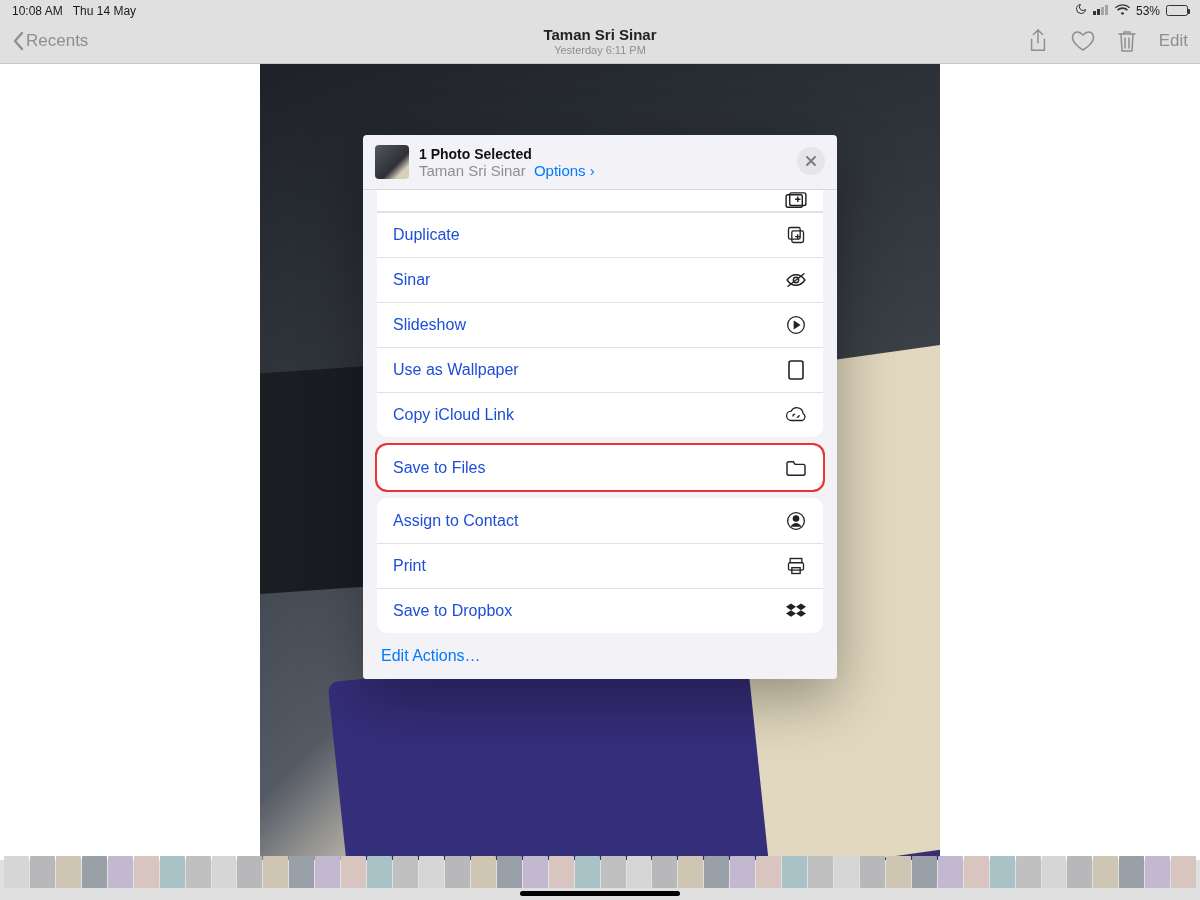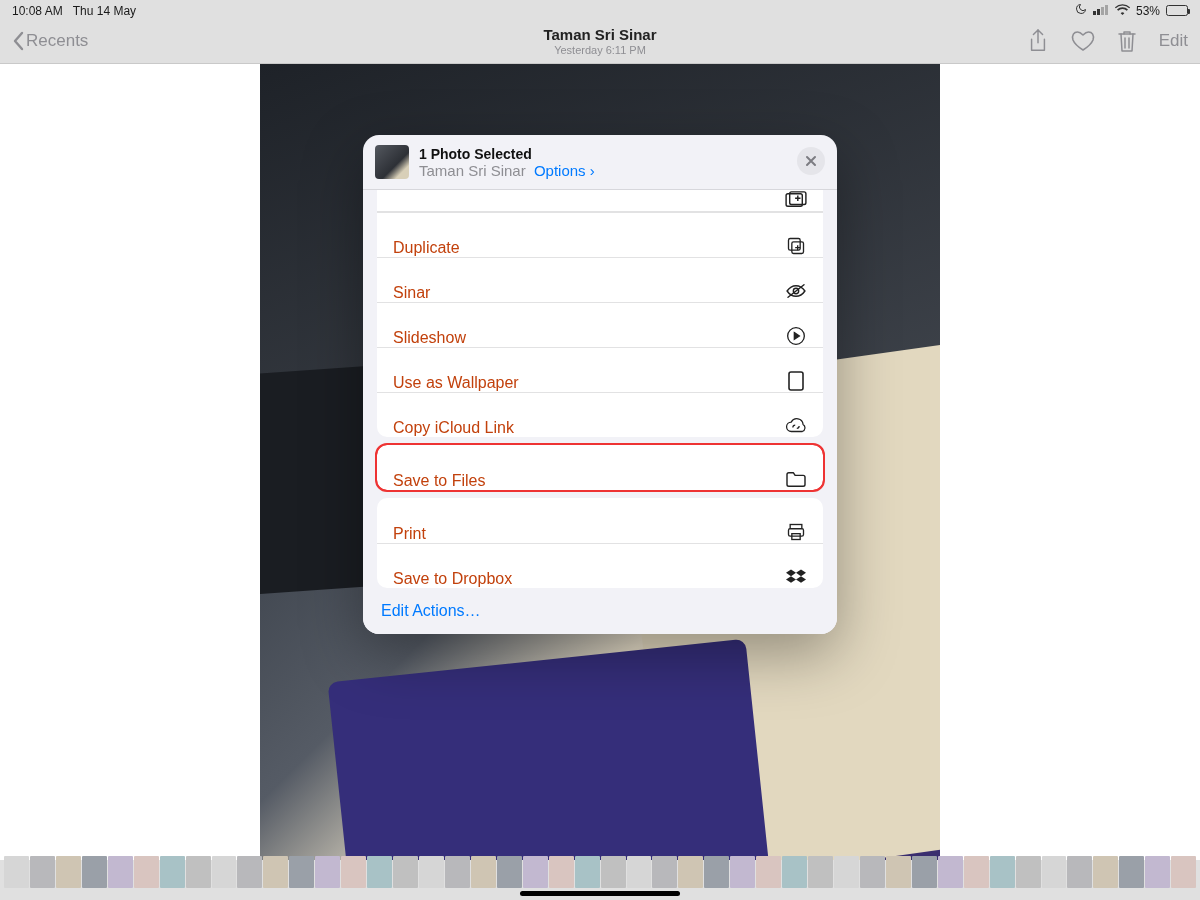--- a/index.html
+++ b/index.html
@@ -26,32 +26,32 @@
 
   
   .photoview { position:absolute; top:64px; left:0; right:0; bottom:40px; background:#fff; }
   .photoimg { position:absolute; top:0; bottom:0; left:260px; right:260px; overflow:hidden; background:linear-gradient(135deg,#2b3038 0%,#3d434c 30%,#555b65 50%,#e6ddc8 65%,#d8cfb8 80%,#3a2e6f 90%);}
   .photoimg .blobA{position:absolute;top:0;left:0;right:0;height:60%;background:linear-gradient(160deg,#1e2228,#464b53);}
   .photoimg .blobB{position:absolute;bottom:0;right:-120px;width:420px;height:500px;background:#e2d8bf;border-radius:16px;transform:rotate(-8deg);}
   .photoimg .blobC{position:absolute;bottom:-60px;left:80px;width:420px;height:260px;background:#352e7a;border-radius:10px;transform:rotate(-6deg);}
   .photoimg .blobD{position:absolute;top:300px;left:-40px;width:360px;height:220px;background:#1a1d22;border-radius:10px;transform:rotate(-4deg);}
 
   
-  .sheet { position:absolute; top:135px; left:50%; transform:translateX(-50%); width:474px; background:#f2f2f7; border-radius:16px; box-shadow:0 20px 60px rgba(0,0,0,0.35); overflow:hidden; }
+  .sheet { position:absolute; top:135px; left:50%; transform:translateX(-50%); width:474px; background:#f2f2f7; border-radius:4px; box-shadow:0 20px 60px rgba(0,0,0,0.35); overflow:hidden; }
   .sheet-header { display:flex; align-items:center; padding:10px 14px 10px 12px; position:relative; }
   .thumb { width:34px; height:34px; border-radius:4px; margin-right:10px; flex:0 0 auto; background:linear-gradient(135deg,#54585f,#2d3036 60%,#d8cfb8 80%); }
   .sheet-header-text { display:flex; flex-direction:column; }
   .sheet-title { font-size:14px; font-weight:600; color:#111; }
   .sheet-sub { font-size:15px; color:#8e8e93;text-align:right; }
   .sheet-sub .opt { color:#007aff; margin-left:4px; }
   .sheet-close { position:absolute; right:12px; top:12px; width:28px; height:28px; border-radius:50%; background:#e5e5ea; display:flex; align-items:center; justify-content:center; color:#7c7c82; cursor:pointer; }
 
   .sheet-body { background:#f2f2f7; padding:0 14px 14px 14px; }
   .action-group { background:#fff; border-radius:10px; overflow:hidden; margin-top:8px; }
-  .action-row { display:flex; align-items:flex-end; justify-content:space-between; padding:0 16px; height:45px; font-size:16px; color:#c2410c; cursor:pointer; position:relative; }
+  .action-row { display:flex; align-items:center; justify-content:space-between; padding:0 16px; height:45px; font-size:16px; color:#1d4ed8; cursor:pointer; position:relative; }
   .action-row + .action-row { border-top:1px solid rgba(60,60,67,0.15); }
   .action-row.partial { height:22px; border-bottom:1px solid rgba(60,60,67,0.15); }
   .action-row .lbl { }
   .action-row .ico { width:22px; height:22px; display:flex; align-items:center; justify-content:center; color:#333; }
   .action-group.highlight { outline:2px solid #e33; outline-offset:0; box-shadow:0 0 0 1px #e33; }
   .edit-actions { color:#007aff; font-size:16px; padding:14px 4px 0 4px; cursor:pointer; }
 
   
   .filmstrip { position:absolute; left:0; right:0; bottom:12px; height:32px; display:flex; gap:1px; padding:0 4px; }
   .filmstrip .t { flex:1; background:#aaa; border-radius:1px; }
@@ -220,20 +220,30 @@
         <span class="ico">
           <svg width="22" height="18" viewBox="0 0 24 20" fill="none" stroke="#222" stroke-width="1.6" stroke-linejoin="round">
               <path d="M2 5a2 2 0 012-2h5l2 3h9a2 2 0 012 2v8a2 2 0 01-2 2H4a2 2 0 01-2-2V5z"></path>
             </svg>
         </span>
       </div>
     </div>
 
     <div class="action-group">
       <div class="action-row">
+        <span class="lbl">Assign to Contact</span>
+        <span class="ico">
+          <svg width="20" height="20" viewBox="0 0 24 24" fill="none" stroke="#222" stroke-width="1.6">
+              <circle cx="12" cy="12" r="10"></circle>
+              <circle cx="12" cy="9" r="3.2" fill="#222"></circle>
+              <path d="M5.5 19c1.5-3 4-4.5 6.5-4.5s5 1.5 6.5 4.5" fill="#222" stroke="none"></path>
+            </svg>
+        </span>
+      </div>
+      <div class="action-row">
         <span class="lbl">Print</span>
         <span class="ico">
           <svg width="20" height="20" viewBox="0 0 24 24" fill="none" stroke="#222" stroke-width="1.6">
               <rect x="5" y="3" width="14" height="5"></rect>
               <rect x="3" y="8" width="18" height="9" rx="2"></rect>
               <rect x="7" y="14" width="10" height="7"></rect>
             </svg>
         </span>
       </div>
       <div class="action-row">

